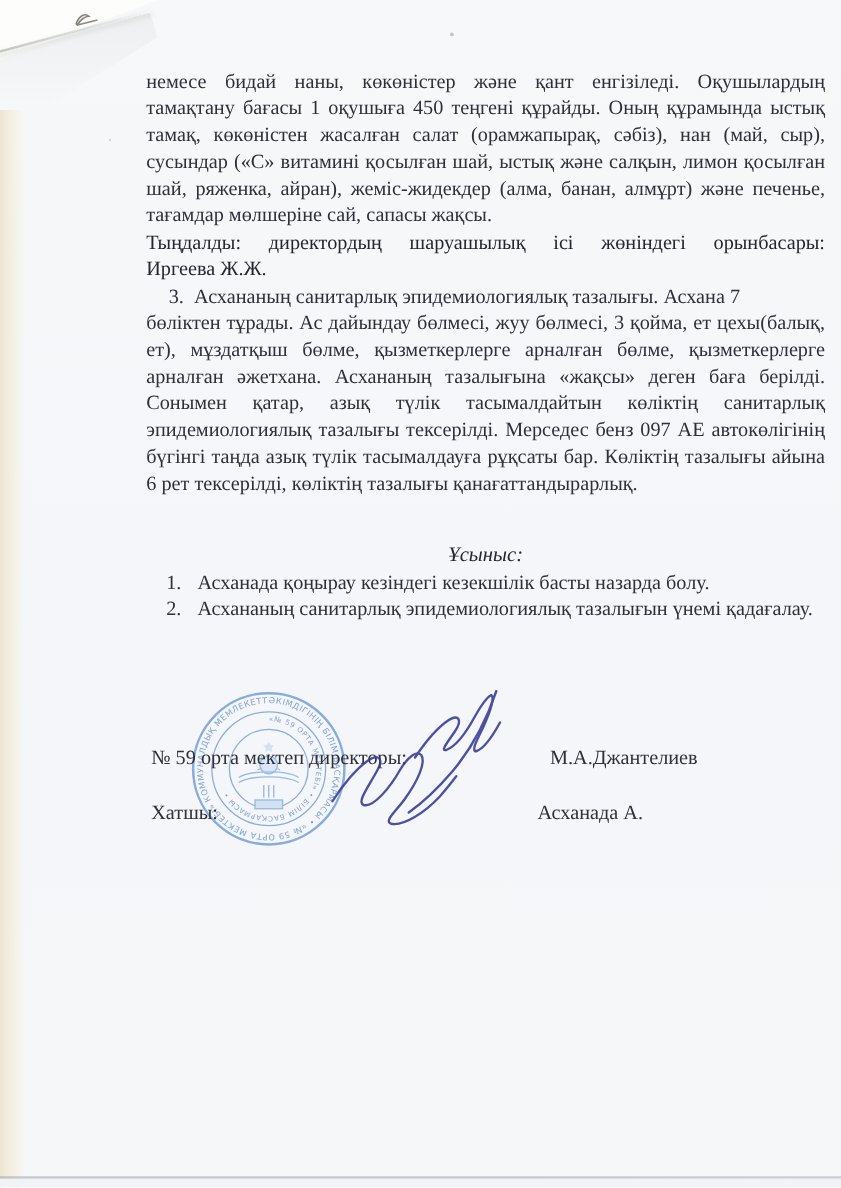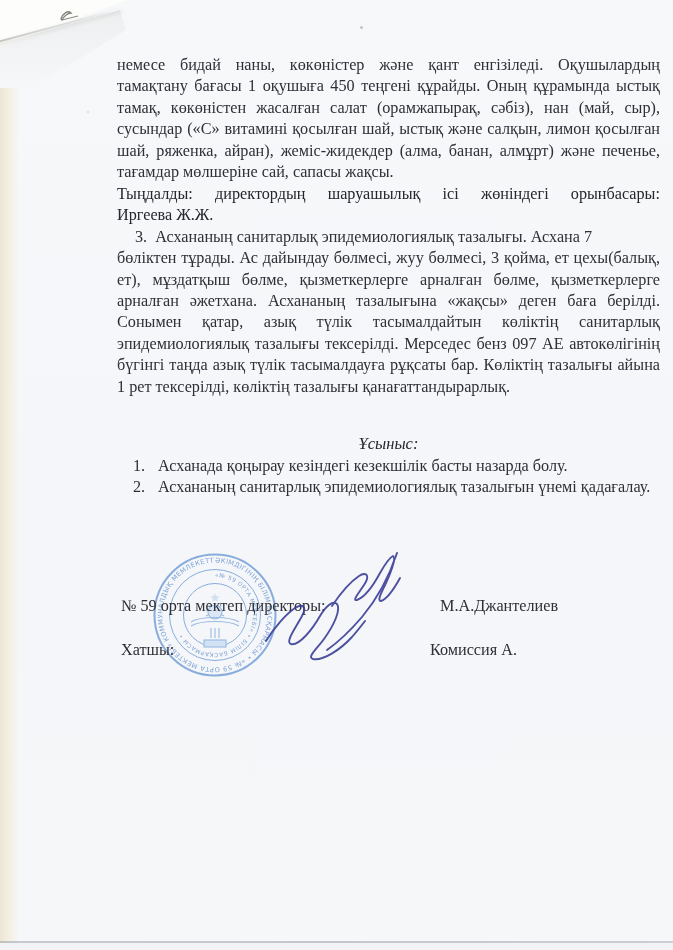--- a/index.html
+++ b/index.html
@@ -133,40 +133,40 @@
       <div class="line">тағамдар мөлшеріне сай, сапасы жақсы.</div>
       <div class="line bold just">Тыңдалды: директордың шаруашылық ісі жөніндегі орынбасары:</div>
       <div class="line bold">Иргеева Ж.Ж.</div>
       <div class="line indent">3.&nbsp; Асхананың санитарлық эпидемиологиялық тазалығы. Асхана 7</div>
       <div class="line just">бөліктен тұрады. Ас дайындау бөлмесі, жуу бөлмесі, 3 қойма, ет цехы(балық,</div>
       <div class="line just">ет), мұздатқыш бөлме, қызметкерлерге арналған бөлме, қызметкерлерге</div>
       <div class="line just">арналған әжетхана. Асхананың тазалығына «жақсы» деген баға берілді.</div>
       <div class="line just">Сонымен қатар, азық түлік тасымалдайтын көліктің санитарлық</div>
       <div class="line just">эпидемиологиялық тазалығы тексерілді. Мерседес бенз 097 АЕ автокөлігінің</div>
       <div class="line just">бүгінгі таңда азық түлік тасымалдауға рұқсаты бар. Көліктің тазалығы айына</div>
-      <div class="line">1 рет тексерілді, көліктің тазалығы қанағаттандырарлық.</div>
+      <div class="line">6 рет тексерілді, көліктің тазалығы қанағаттандырарлық.</div>
     </div>
 
   <div class="heading">Ұсыныс:</div>
 
   <div class="recs">
       <div class="rec">
         <span class="rec-num">1.</span>
         <span>Асханада қоңырау кезіндегі кезекшілік басты назарда болу.</span>
       </div>
       <div class="rec">
         <span class="rec-num">2.</span>
         <span>Асхананың санитарлық эпидемиологиялық тазалығын үнемі қадағалау.</span>
       </div>
     </div>
 
   <div class="sig-text sig-label1">№ 59 орта мектеп директоры:</div>
   <div class="sig-text sig-name1">М.А.Джантелиев</div>
   <div class="sig-text sig-label2">Хатшы:</div>
-  <div class="sig-text sig-name2">Комиссия А.</div>
+  <div class="sig-text sig-name2">Асханада А.</div>
 
   <svg class="signatures" width="174" height="130" viewBox="248 536 174 130">
     <g fill="none" stroke="#3b3e97" stroke-width="1.9" stroke-linecap="round" stroke-linejoin="round" opacity="0.9">
       <path d="M332,606 C340,594 350,582 359,576 C367,571 370,576 364,585 C358,594 352,601 357,600 C365,597 373,586 380,573 C384,566 389,558 393,556 C396,558 392,570 386,583 C381,593 377,601 381,601 C387,599 394,589 400,578"></path>
       <path d="M397,553 C390,574 378,598 362,617 C350,631 337,643 327,650"></path>
       <path d="M266,641 C274,628 286,614 295,608 C303,603 307,607 302,616 C295,629 285,642 291,644 C299,646 312,630 320,616 C326,606 333,600 337,604 C341,610 334,625 324,639 C316,650 307,657 313,659 C323,661 340,650 352,637 C358,630 362,625 365,621"></path>
     </g>
   </svg>
 
 </div>

